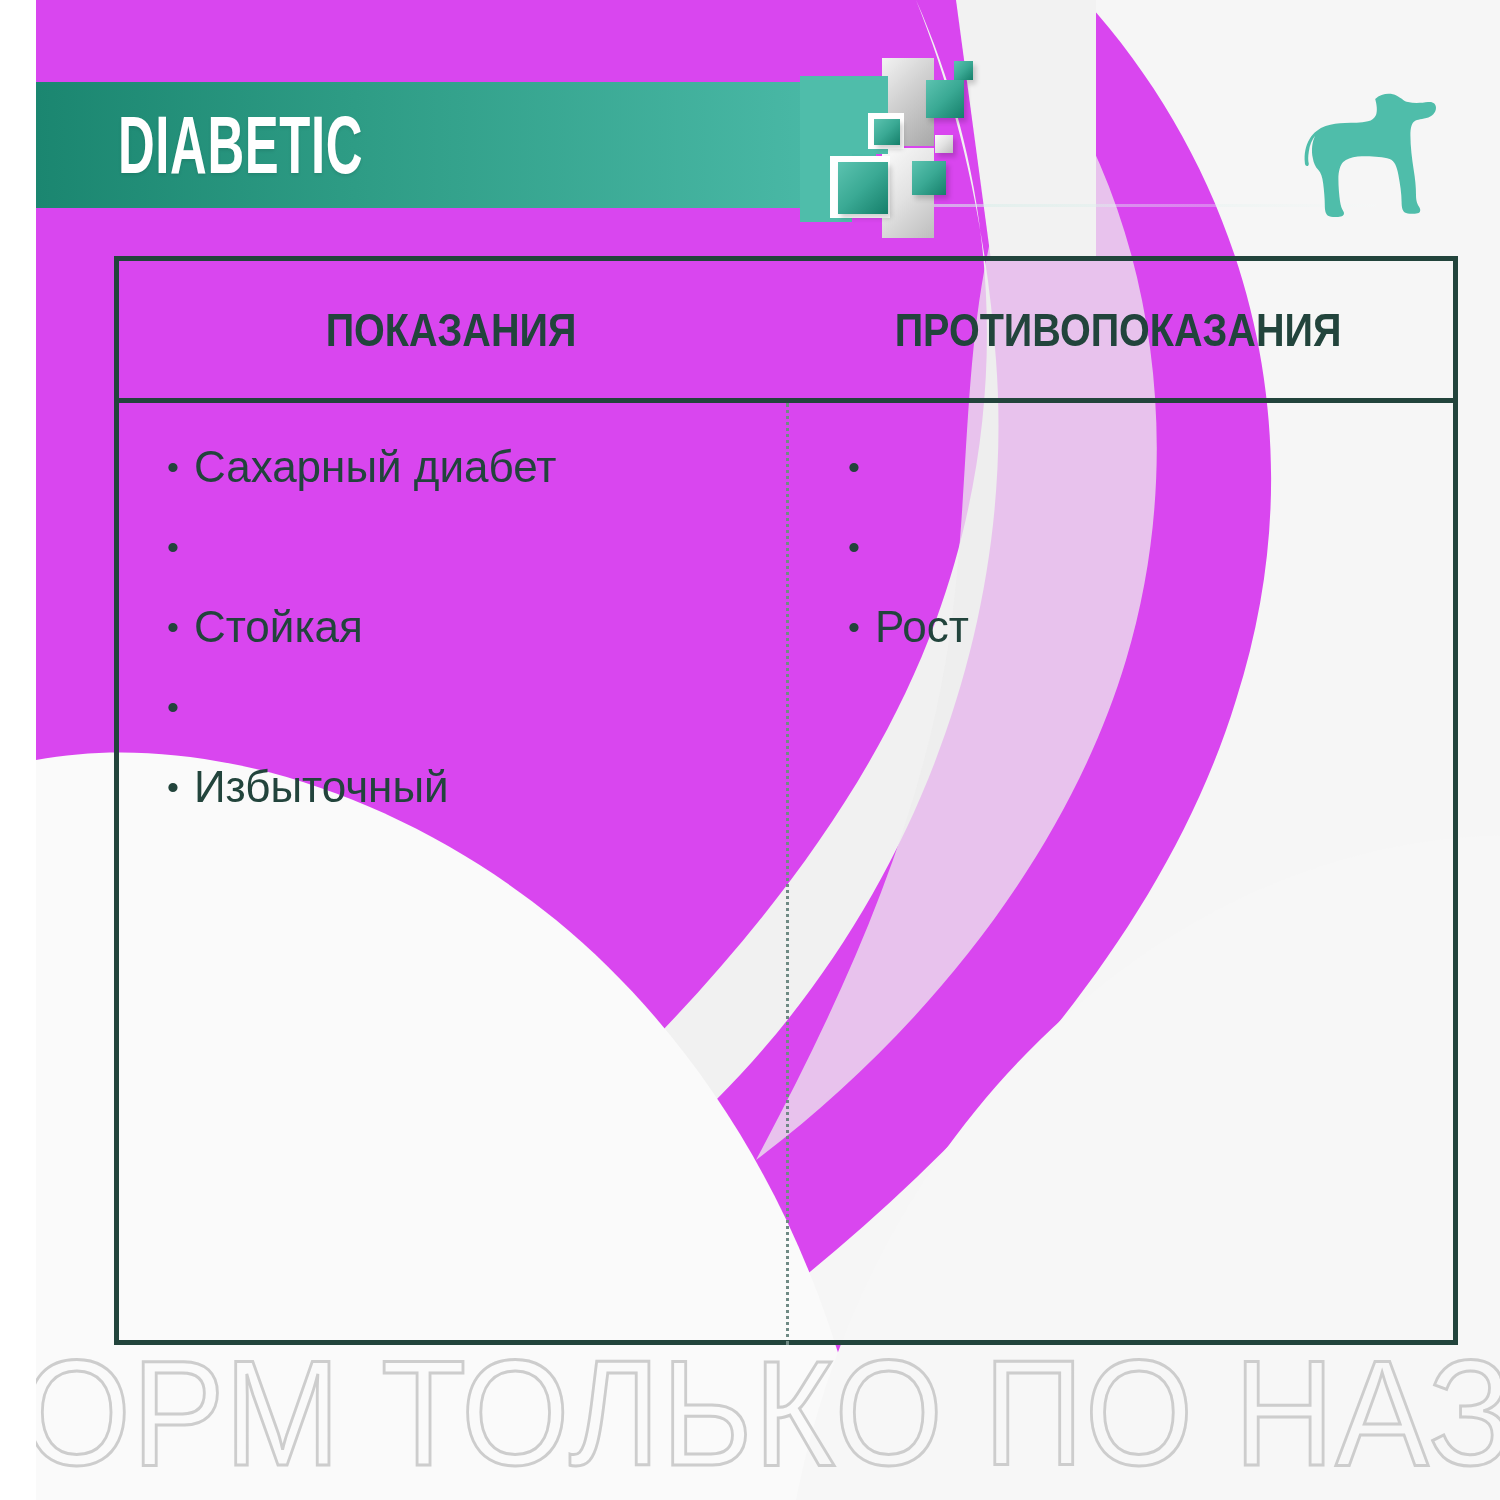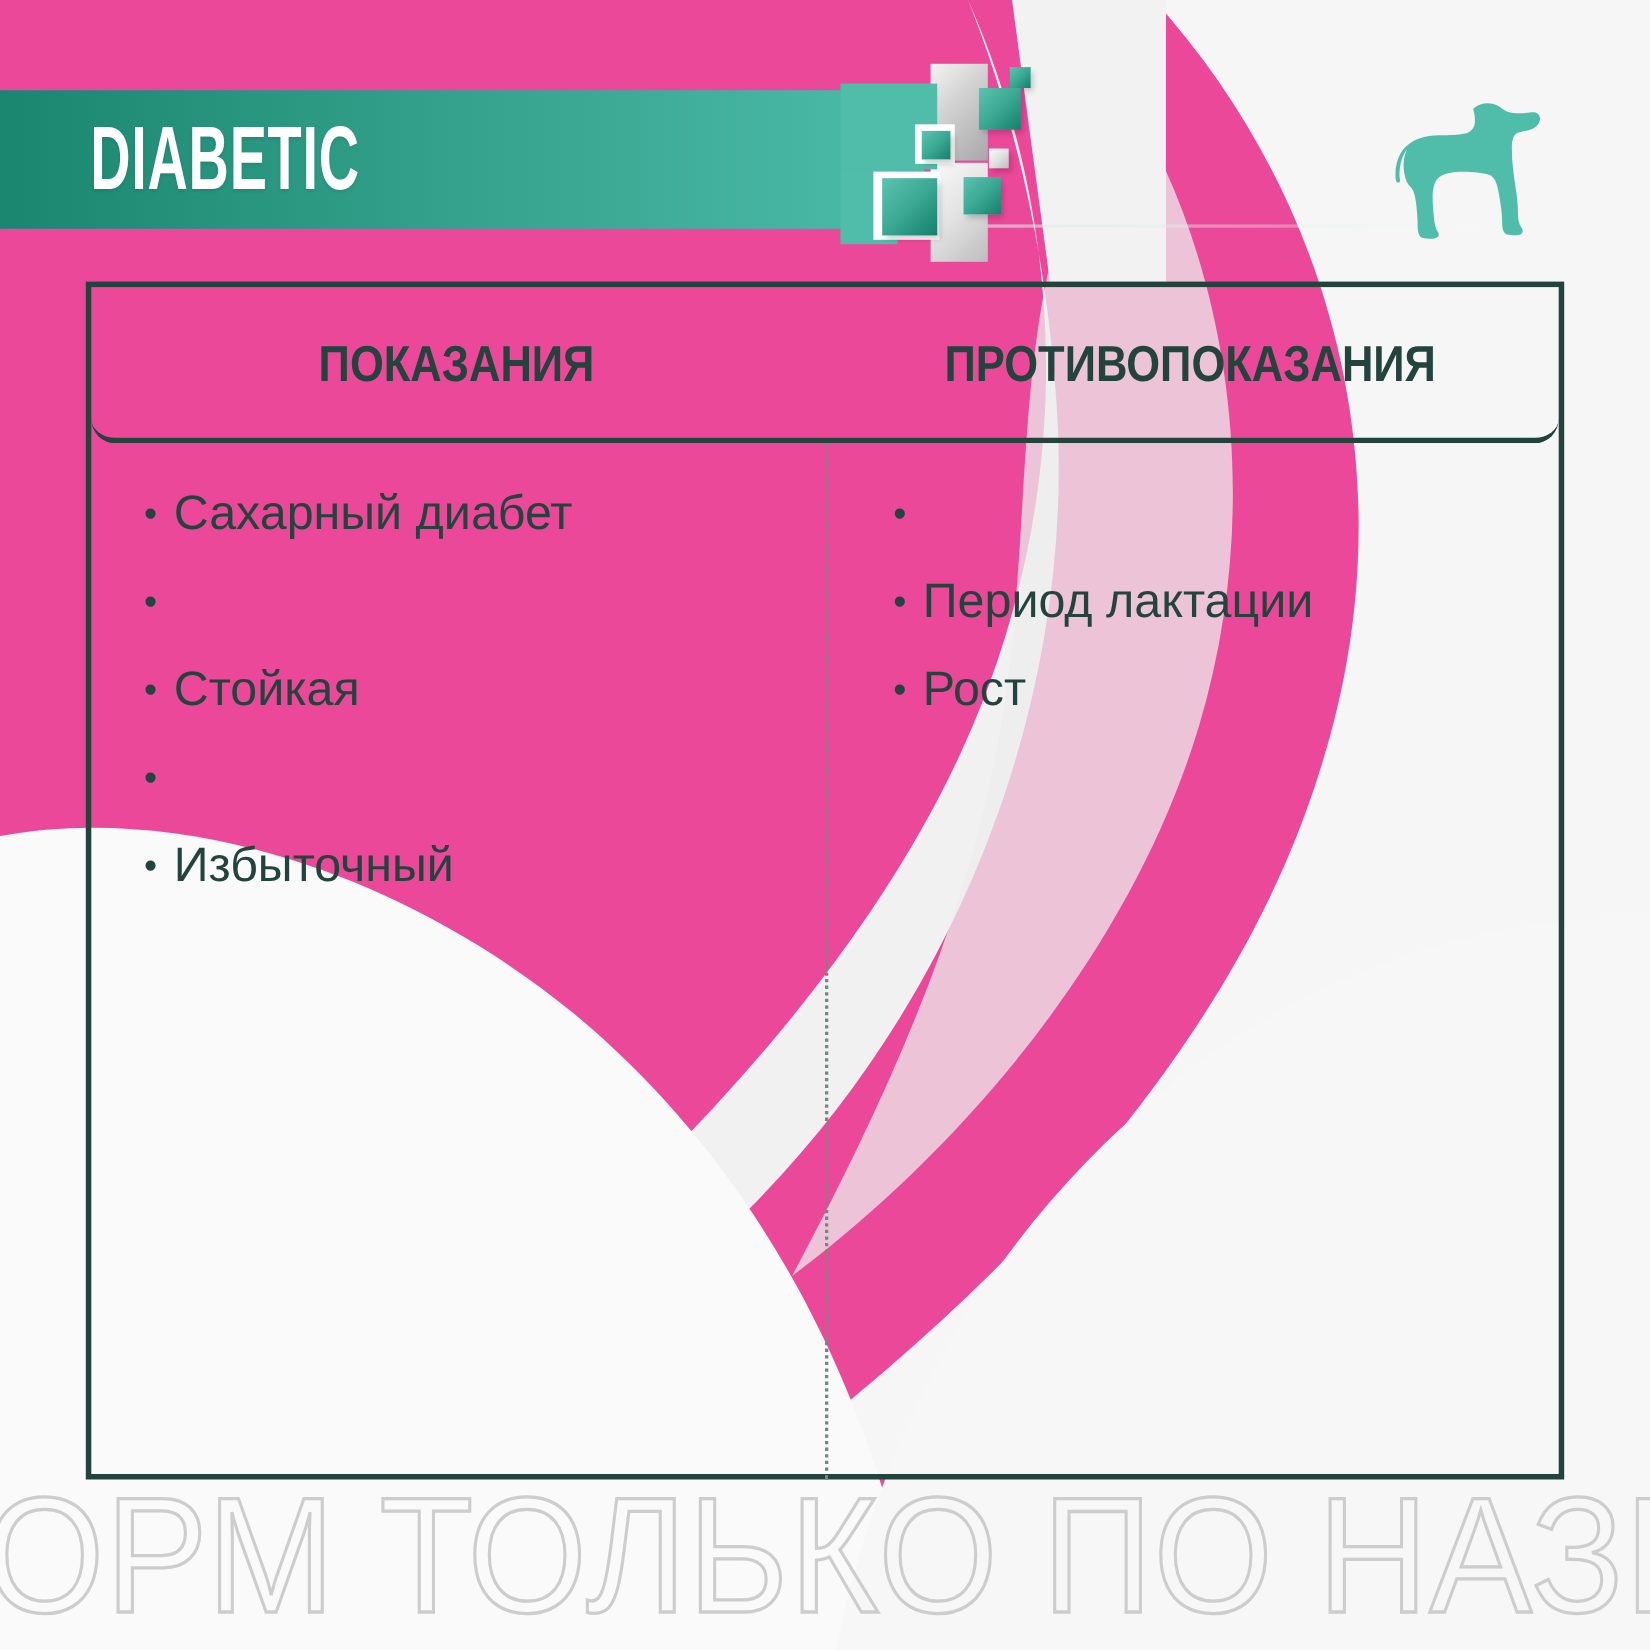--- a/index.html
+++ b/index.html
@@ -3,21 +3,21 @@
 <meta charset="utf-8">
 <style>
   html,body{margin:0;padding:0;}
   body{
     width:1500px;height:1500px;
     background:#ffffff;
     font-family:"Liberation Sans", sans-serif;
     overflow:hidden;
     position:relative;
   }
-  .page{position:absolute;inset:0;overflow:hidden;background:#ec4899;}
+  .page{position:absolute;inset:0;overflow:hidden;background:#d946ef;margin-left:36px;}
 
   
   .bg-wm{position:absolute;inset:0;pointer-events:none;z-index:0;}
 
   
   .banner{
     position:absolute;left:0;top:82px;width:840px;height:126px;
     background:linear-gradient(90deg,#1b8670 0%,#2e9c85 38%,#4dbcaa 100%);
     z-index:3;
   }
@@ -62,21 +62,20 @@
     border:5px solid #22443c;
     box-sizing:border-box;
     z-index:4;
     background:transparent;
   }
   .tbl-head{
     position:absolute;left:0;top:0;width:100%;height:142px;
     border-bottom:5px solid #22443c;
     box-sizing:border-box;
     display:flex;
-    border-radius:22px;
   }
   .th{
     flex:1;display:flex;align-items:center;justify-content:center;
     color:#22443c;font-weight:bold;font-size:46px;
     transform:scaleX(0.86);
     white-space:nowrap;
   }
   .th.left{flex:0 0 664px;}
   .th.right{flex:1;}
   .divider{
@@ -209,21 +208,20 @@
           <span class="txt">Избыточный</span>
         </div>
       </div>
 
       <div class="col right">
         <div class="li">
           <span class="bul">•</span>
         </div>
         <div class="li">
           <span class="bul">•</span>
-          <span class="txt">Период лактации</span>
         </div>
         <div class="li">
           <span class="bul">•</span>
           <span class="txt">Рост</span>
         </div>
       </div>
 
     </div>
   </div>
 

